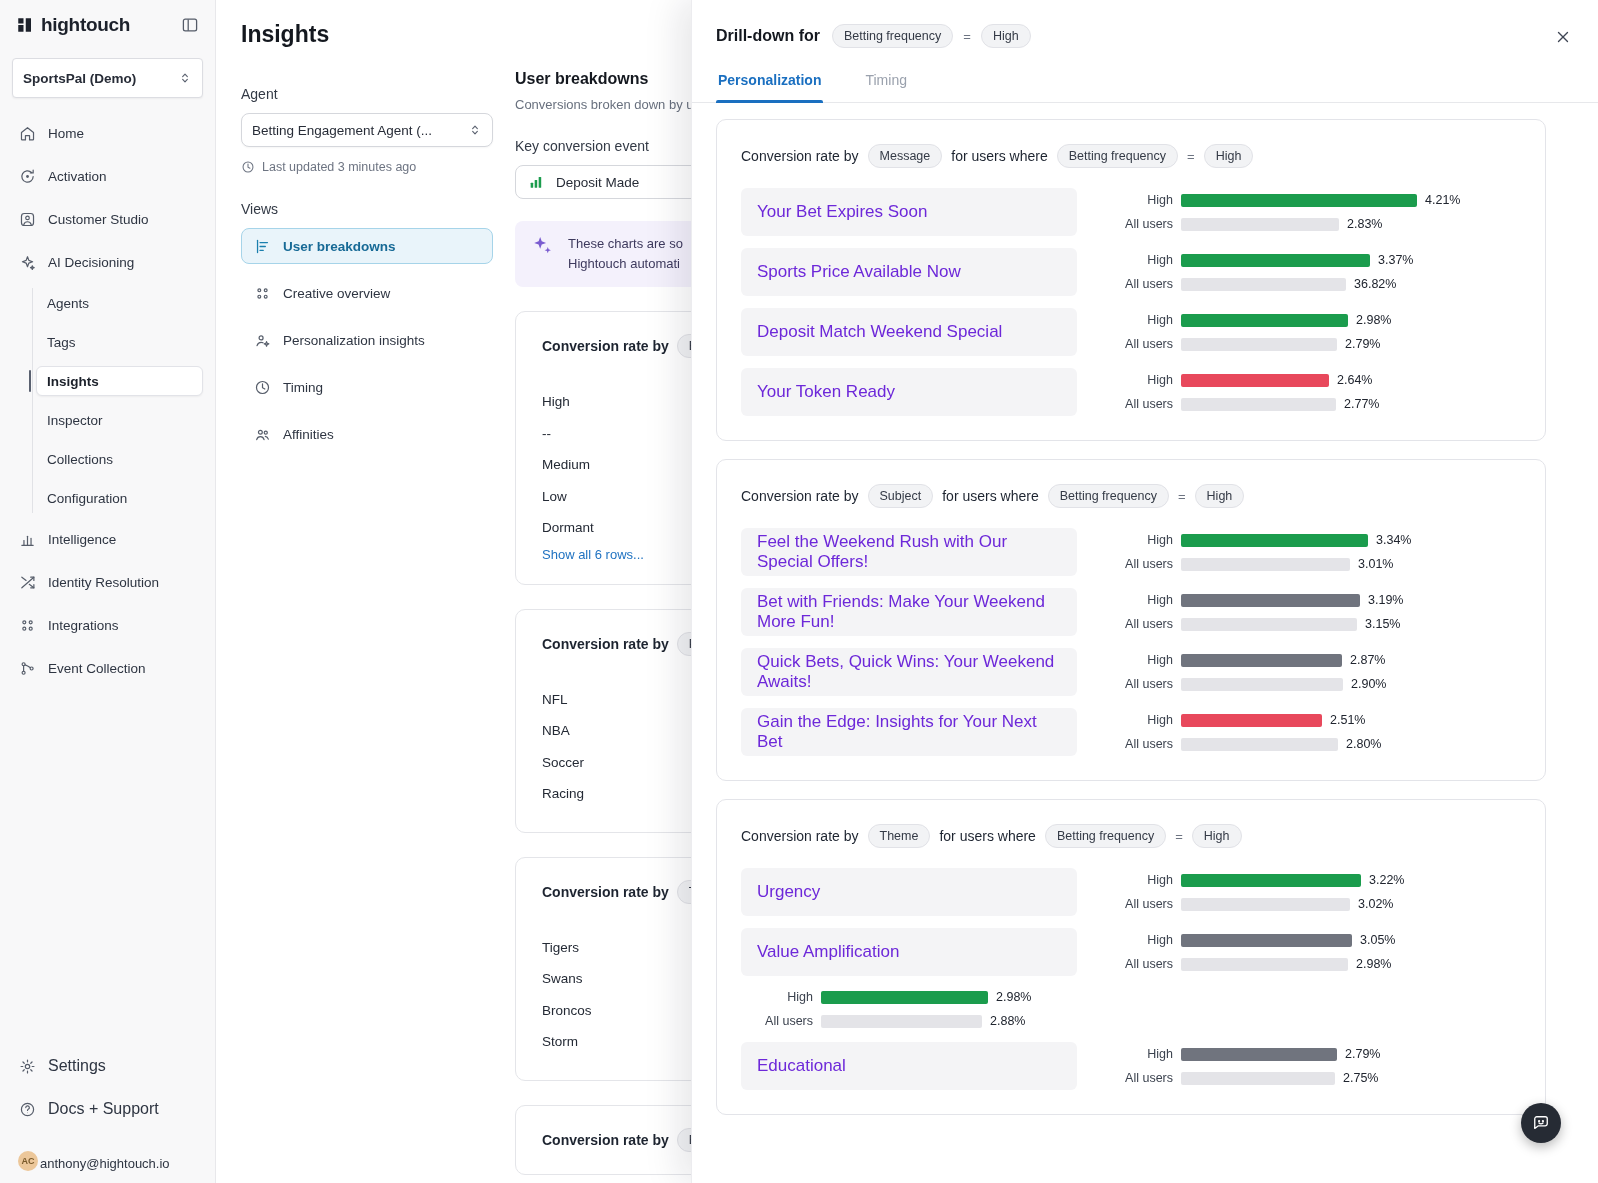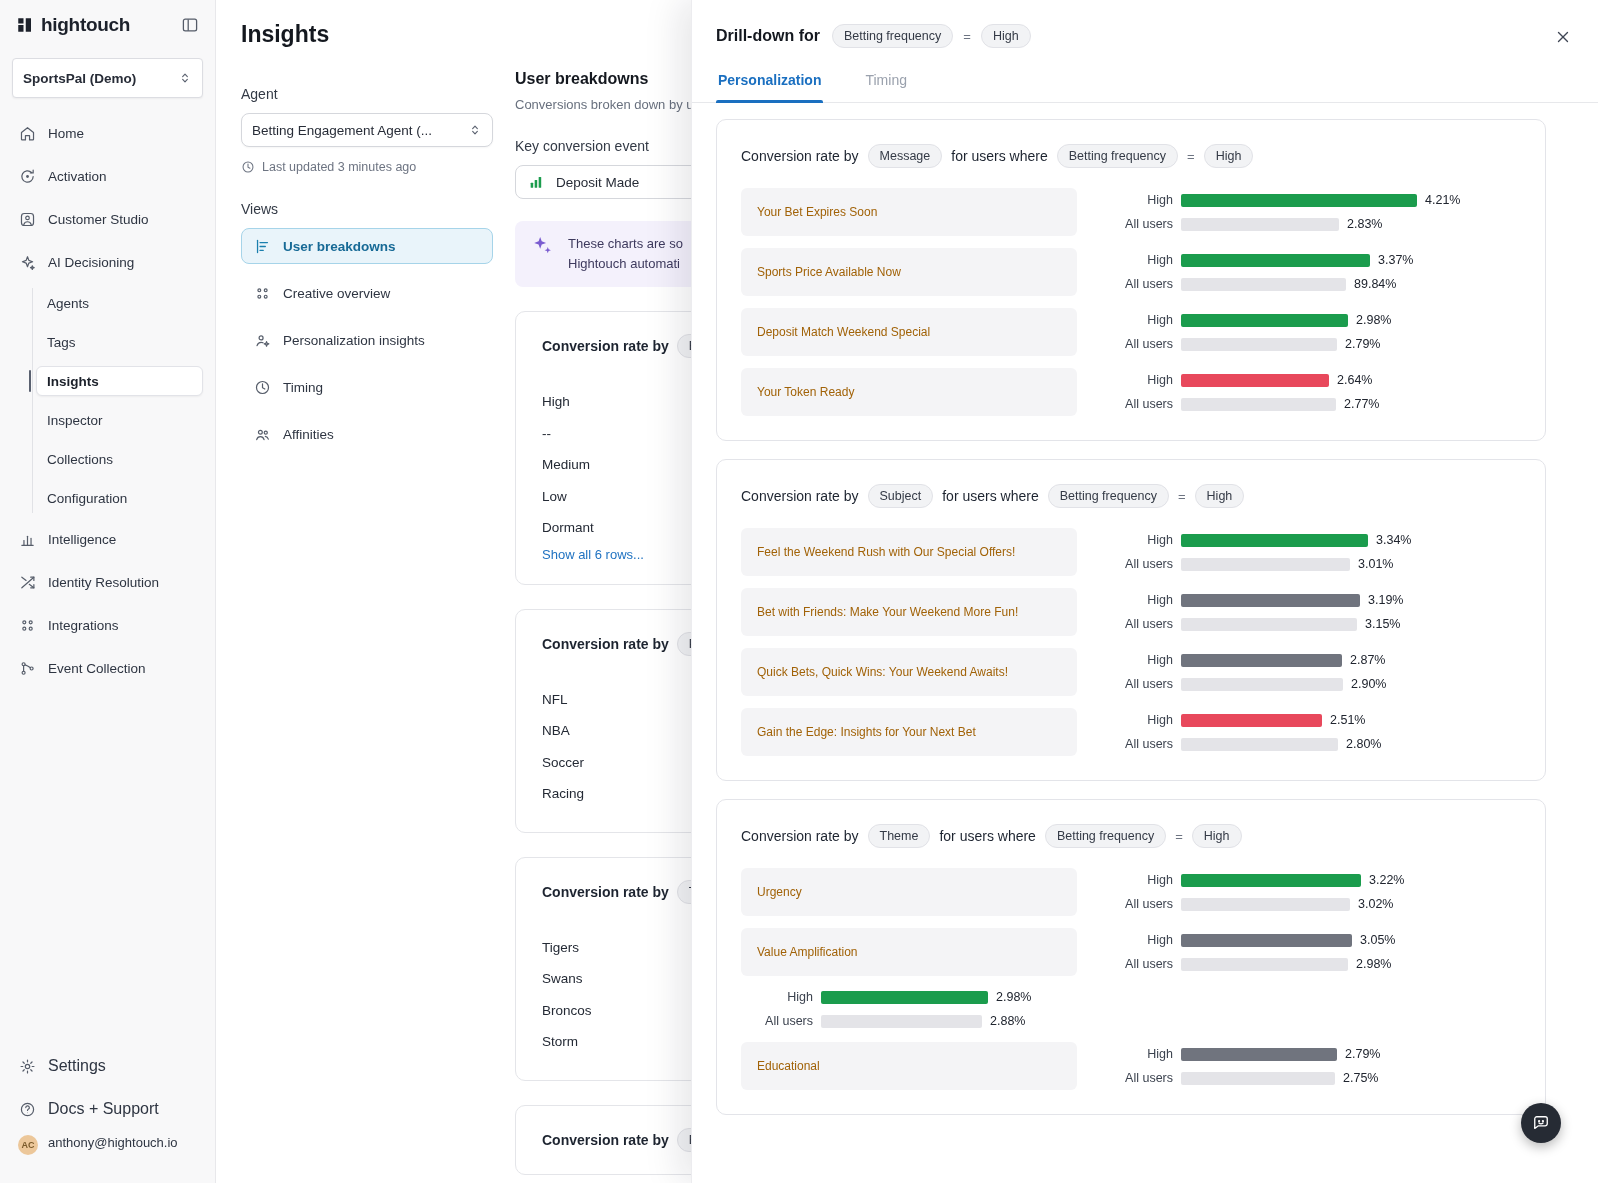--- a/index.html
+++ b/index.html
@@ -21,21 +21,21 @@
     color:#2e3542;margin-bottom:9px;cursor:pointer}
   .nav-item .ico,.view-item .ico{width:18px;height:18px;display:flex;align-items:center;justify-content:center;color:#565d6a;flex:0 0 18px}
   .sub-nav{margin:0 4px 2px 24px;border-left:1px solid #e1e2e6;padding-left:3px}
   .sub-item{position:relative;display:flex;align-items:center;height:30px;padding:0 10px;margin-bottom:9px;
     border-radius:6px;font-size:13.5px;color:#2e3542;border:1px solid transparent;cursor:pointer}
   .sub-item.active{background:#fff;border-color:#e2e3e8;font-weight:700;color:#1b202a;
     box-shadow:0 1px 2px rgba(0,0,0,.05)}
   .sub-item.active::before{content:"";position:absolute;left:-8px;top:3px;bottom:3px;width:2px;background:#5a6170;border-radius:2px}
   .sb-spacer{flex:1}
   .sb-bottom{padding:0 8px 12px}
-  .account{display:flex;align-items:flex-start;gap:10px;height:36px;padding:0 10px;font-size:13px;color:#2e3542}
+  .account{display:flex;align-items:flex-end;gap:2px;height:36px;padding:0 10px;font-size:13px;color:#2e3542}
   .avatar{width:20px;height:20px;border-radius:50%;background:#ecc79a;color:#7a5a2b;font-size:9px;font-weight:700;
     display:flex;align-items:center;justify-content:center;flex:0 0 20px}
 
   
   .main{position:absolute;left:216px;top:0;right:0;bottom:0;background:#fff;z-index:1}
   .page-title{position:absolute;left:25px;top:21px;font-size:23px;font-weight:700;color:#14181f}
   .agent-col{position:absolute;left:25px;top:86px;width:252px}
   .sec-label{font-size:14px;font-weight:400;color:#333a46}
   .agent-select{margin-top:11px;height:34px;border:1px solid #d5d7dc;border-radius:8px;background:#fff;
     display:flex;align-items:center;justify-content:space-between;padding:0 10px;font-size:13.5px;color:#272c37;
@@ -78,21 +78,21 @@
   .tabs{display:flex;gap:40px;padding:0 24px;border-bottom:1px solid #e7e8eb}
   .tab{padding:8px 2px 14px;font-size:14px;color:#9aa1ad;position:relative;cursor:pointer}
   .tab.active{color:#1a6fc0;font-weight:700}
   .tab.active::after{content:"";position:absolute;left:0;right:0;bottom:-1px;height:3px;background:#1a6fc0;border-radius:2px 2px 0 0}
   .drawer-body{padding:16px 52px 24px 24px;display:flex;flex-direction:column;gap:18px}
   .dcard{border:1px solid #e3e4e9;border-radius:10px;padding:24px;background:#fff}
   .dcard-title{display:flex;align-items:center;gap:9px;font-size:14px;font-weight:500;color:#1d2430;white-space:nowrap}
   .drows{margin-top:20px;display:flex;flex-direction:column;gap:12px}
   .drow{display:flex;align-items:center;gap:24px}
   .dlabel{flex:0 0 336px;height:48px;background:#f4f4f6;border-radius:6px;display:flex;align-items:center;
-    padding:0 16px;font-size:12px;color:#a16207}
+    padding:0 16px;font-size:17px;color:#6d28d9}
   .dbars{flex:1;display:flex;flex-direction:column;gap:6px}
   .bar-line{display:flex;align-items:center;gap:8px;height:18px}
   .bar-key{flex:0 0 72px;text-align:right;font-size:12.5px;color:#3c434f}
   .bar{height:13px;border-radius:2px;background:#ccc;flex:0 0 auto}
   .bar-val{font-size:12.5px;color:#20252f;white-space:nowrap}
 
   
   .chat-fab{position:absolute;right:37px;bottom:40px;width:40px;height:40px;border-radius:50%;background:#262b34;
     display:flex;align-items:center;justify-content:center;box-shadow:0 4px 12px rgba(0,0,0,.28);z-index:9;cursor:pointer;border:none}
   svg{display:block}
@@ -495,21 +495,21 @@
             <div class="dlabel">Sports Price Available Now</div>
             <div class="dbars">
               <div class="bar-line">
                 <span class="bar-key">High</span>
                 <div class="bar" style="width: 189px; background: rgb(27, 156, 77);"></div>
                 <span class="bar-val">3.37%</span>
               </div>
               <div class="bar-line">
                 <span class="bar-key">All users</span>
                 <div class="bar" style="width: 165px; background: rgb(228, 228, 232);"></div>
-                <span class="bar-val">89.84%</span>
+                <span class="bar-val">36.82%</span>
               </div>
             </div>
           </div>
 
           <div class="drow">
             <div class="dlabel">Deposit Match Weekend Special</div>
             <div class="dbars">
               <div class="bar-line">
                 <span class="bar-key">High</span>
                 <div class="bar" style="width: 167px; background: rgb(27, 156, 77);"></div>

